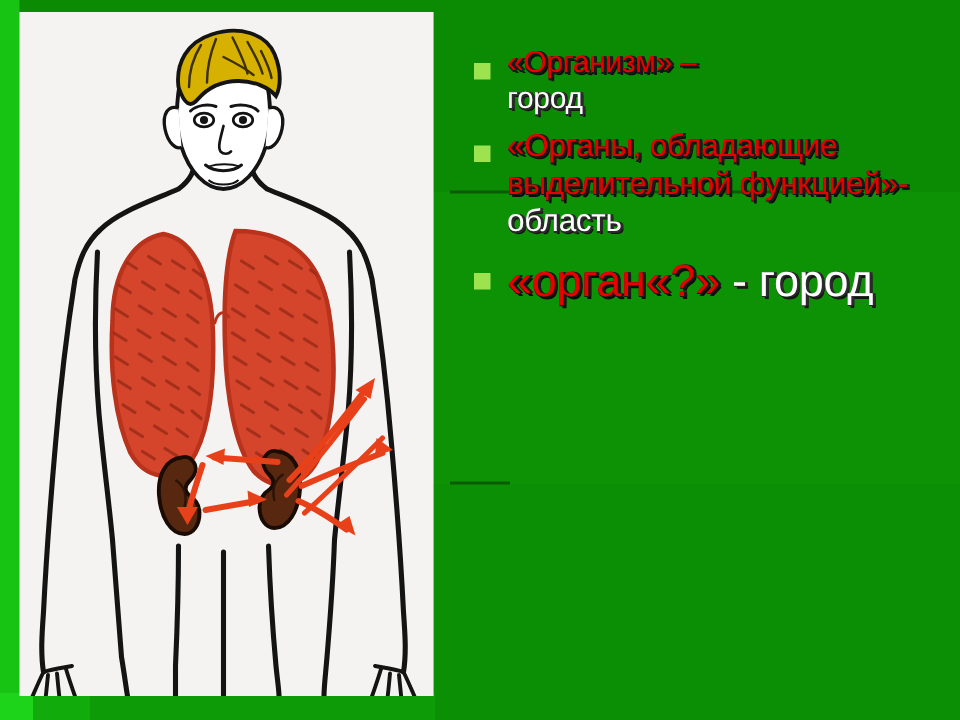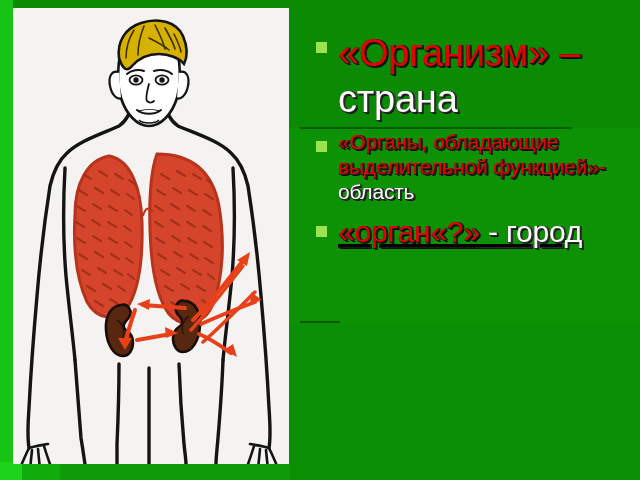--- a/index.html
+++ b/index.html
@@ -107,41 +107,41 @@
   }
   .bullet-marker {
     position: absolute;
     left: 16px;
     top: 12px;
     width: 11px;
     height: 11px;
     background: #9de34f;
   }
   .bullet-text {
-    font-size: 38px;
+    font-size: 20px;
     line-height: 1.22;
     font-weight: 400;
     letter-spacing: -0.2px;
   }
   .t-red {
     color: #e60000;
     text-shadow:
        1px 0 0 #1a1a1a, 2px 0 0 #1a1a1a,
        1px 1px 0 #1a1a1a, 2px 2px 0 #0d0d0d,
        0 1px 0 #1a1a1a;
   }
   .t-white {
     color: #ffffff;
     text-shadow:
        1px 0 0 #2a2a2a, 2px 0 0 #2a2a2a,
        1px 1px 0 #2a2a2a, 2px 2px 0 #151515,
        0 1px 0 #2a2a2a;
   }
   #b2 .bullet-text { font-size: 21px; line-height: 1.20; }
-  #b3 { margin-top: 10px; text-decoration: underline; }
+  #b3 { margin-top: 10px; }
   #b3 .bullet-text { font-size: 30px; white-space: nowrap; }
 </style>
 </head>
 <body>
 
 <div id="slide">
 
   <div class="bg-base"></div>
   <div class="bg-band-a"></div>
   <div class="bg-band-b"></div>
@@ -317,21 +317,21 @@
 
     <div class="divider-1"></div>
     <div class="divider-2"></div>
 
     <div class="bullets">
 
       <div class="bullet-row" id="b1">
         <span class="bullet-marker"></span>
         <div class="bullet-text">
           <span class="t-red">«Организм» –</span><br>
-          <span class="t-white">страна</span>
+          <span class="t-white">город</span>
         </div>
       </div>
 
       <div class="bullet-row" id="b2">
         <span class="bullet-marker"></span>
         <div class="bullet-text">
           <span class="t-red">«Органы, обладающие выделительной функцией»-</span>
           <span class="t-white">область</span>
         </div>
       </div>

